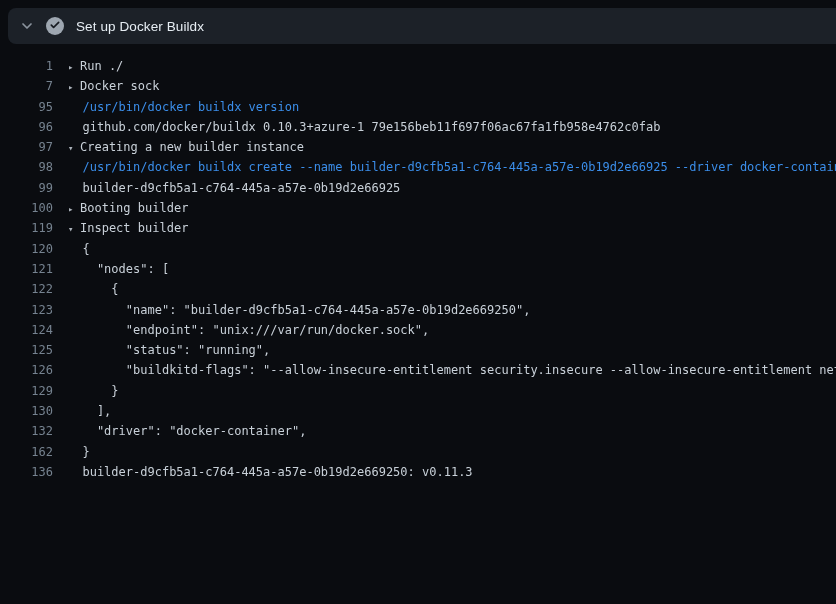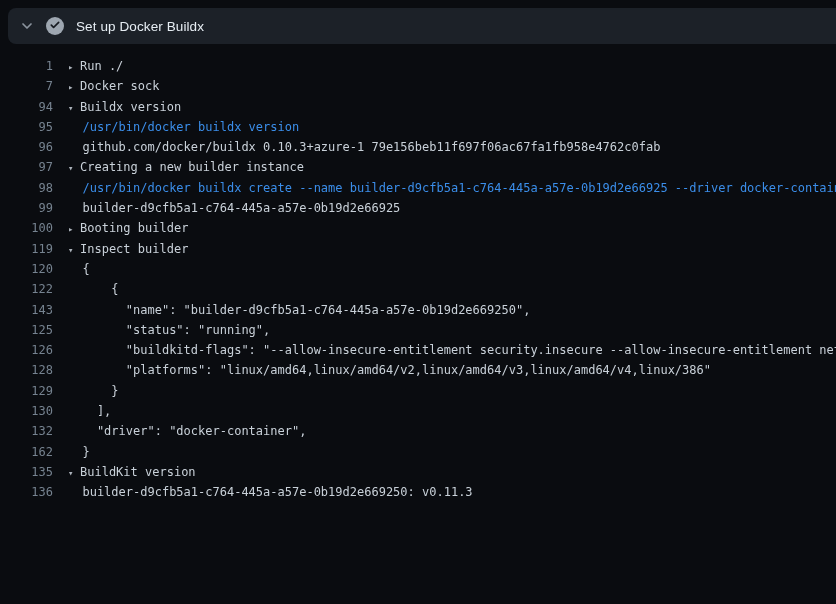--- a/index.html
+++ b/index.html
@@ -108,24 +108,20 @@
   <div class="row">
     <span class="num">1</span>
     <span class="content"><span class="tri">▸</span><span>Run ./</span></span>
   </div>
 
   <div class="row">
     <span class="num">7</span>
     <span class="content"><span class="tri">▸</span><span>Docker sock</span></span>
   </div>
 
-  <div class="row">
-    <span class="num">94</span>
-    <span class="content"><span class="tri">▾</span><span>Buildx version</span></span>
-  </div>
 
   <div class="row">
     <span class="num">95</span>
     <span class="content cmd">  /usr/bin/docker buildx version</span>
   </div>
 
   <div class="row">
     <span class="num">96</span>
     <span class="content">  github.com/docker/buildx 0.10.3+azure-1 79e156beb11f697f06ac67fa1fb958e4762c0fab</span>
   </div>
@@ -153,47 +149,51 @@
   <div class="row">
     <span class="num">119</span>
     <span class="content"><span class="tri">▾</span><span>Inspect builder</span></span>
   </div>
 
   <div class="row">
     <span class="num">120</span>
     <span class="content">  {</span>
   </div>
 
+  <div class="row">
+    <span class="num">121</span>
+    <span class="content">    "nodes": [</span>
+  </div>
 
   <div class="row">
     <span class="num">122</span>
     <span class="content">      {</span>
   </div>
 
   <div class="row">
-    <span class="num">143</span>
+    <span class="num">123</span>
     <span class="content">        "name": "builder-d9cfb5a1-c764-445a-a57e-0b19d2e669250",</span>
   </div>
 
+  <div class="row">
+    <span class="num">124</span>
+    <span class="content">        "endpoint": "unix:///var/run/docker.sock",</span>
+  </div>
 
   <div class="row">
     <span class="num">125</span>
     <span class="content">        "status": "running",</span>
   </div>
 
   <div class="row">
     <span class="num">126</span>
     <span class="content">        "buildkitd-flags": "--allow-insecure-entitlement security.insecure --allow-insecure-entitlement network.host",</span>
   </div>
 
 
-  <div class="row">
-    <span class="num">128</span>
-    <span class="content">        "platforms": "linux/amd64,linux/amd64/v2,linux/amd64/v3,linux/amd64/v4,linux/386"</span>
-  </div>
 
   <div class="row">
     <span class="num">129</span>
     <span class="content">      }</span>
   </div>
 
   <div class="row">
     <span class="num">130</span>
     <span class="content">    ],</span>
   </div>
@@ -203,22 +203,18 @@
     <span class="num">132</span>
     <span class="content">    "driver": "docker-container",</span>
   </div>
 
 
   <div class="row">
     <span class="num">162</span>
     <span class="content">  }</span>
   </div>
 
-  <div class="row">
-    <span class="num">135</span>
-    <span class="content"><span class="tri">▾</span><span>BuildKit version</span></span>
-  </div>
 
   <div class="row">
     <span class="num">136</span>
     <span class="content">  builder-d9cfb5a1-c764-445a-a57e-0b19d2e669250: v0.11.3</span>
   </div>
 </div>
 
 </body></html>

